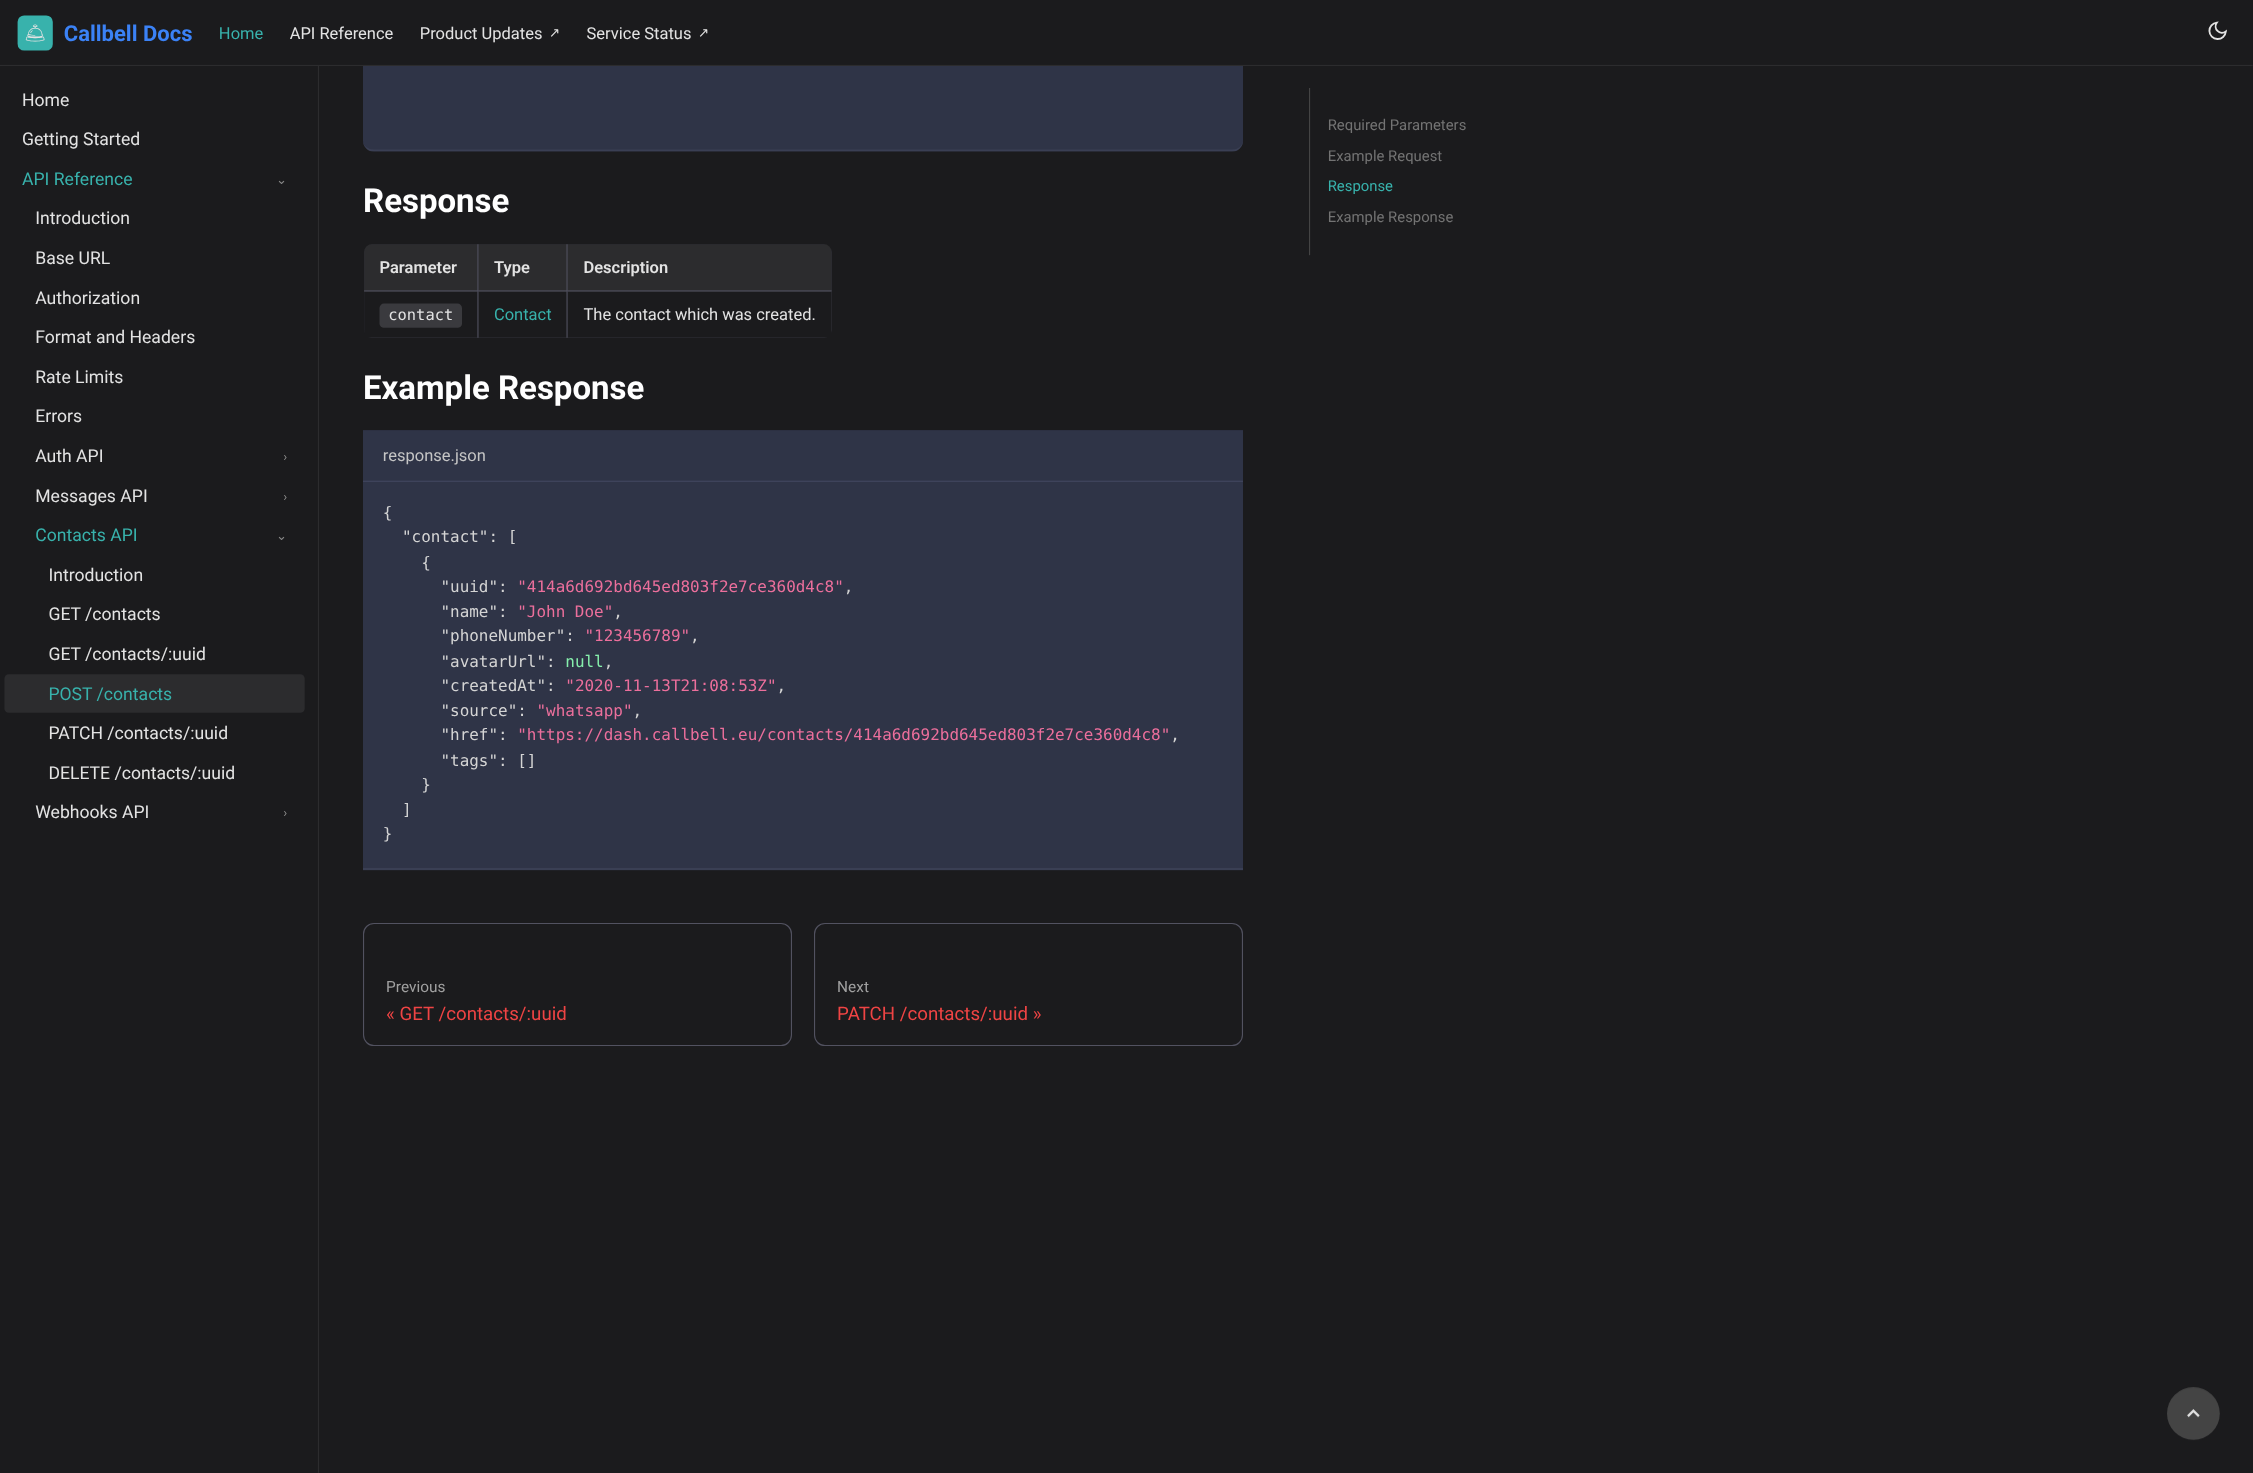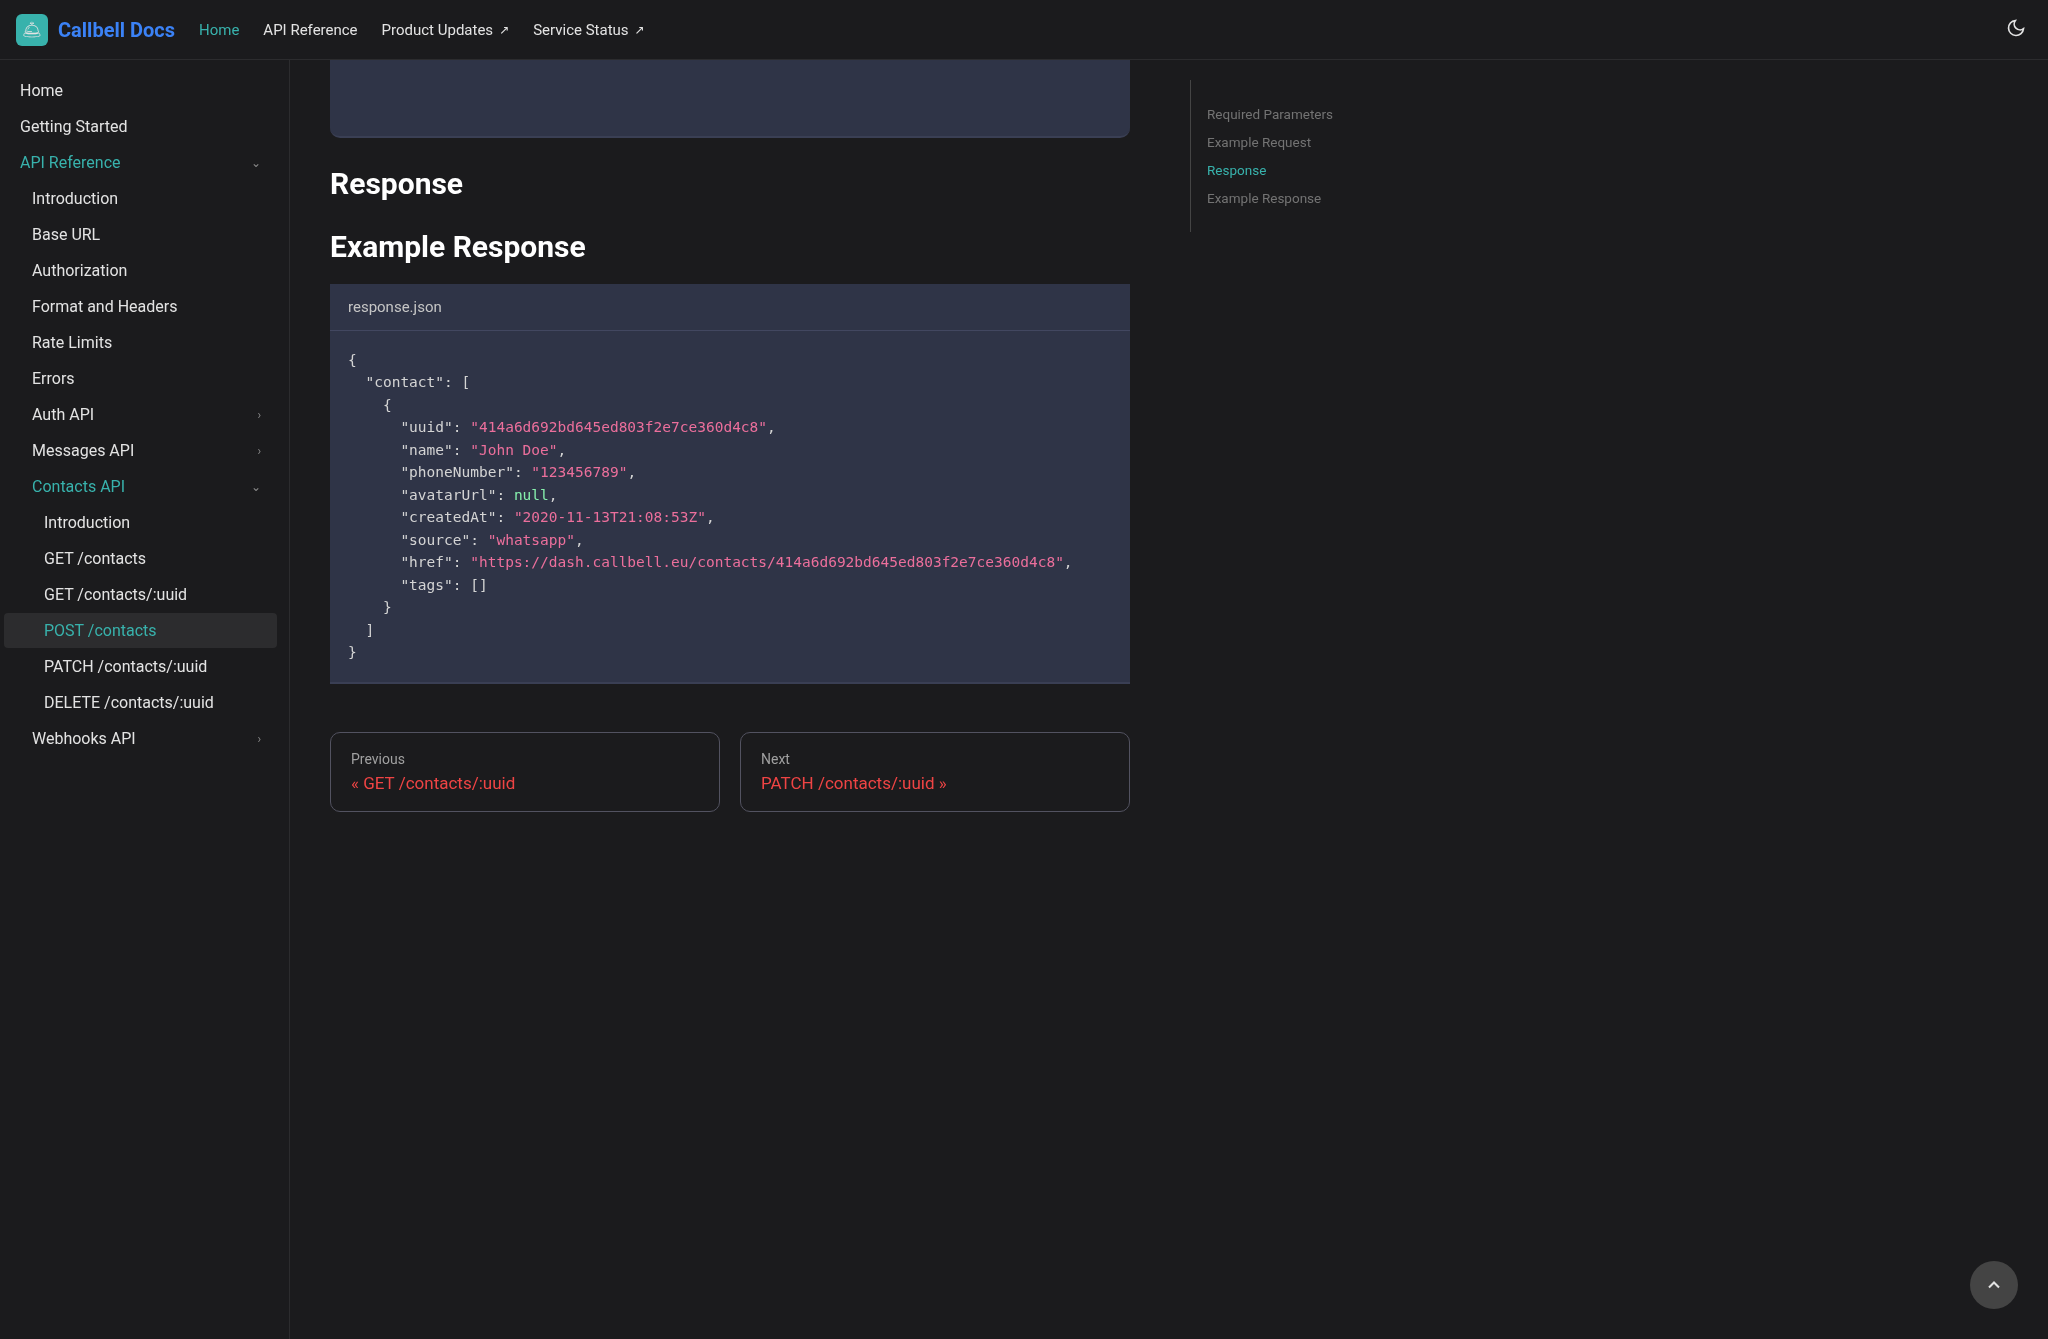--- a/index.html
+++ b/index.html
@@ -147,21 +147,21 @@
 .pagination { display: flex; gap: 20px; margin-top: 48px; }
 .pag-card {
   flex: 1;
   border: 1px solid #525260;
   border-radius: 10px;
   padding: 18px 20px;
   cursor: pointer;
 }
 .pag-card.prev { text-align: left; }
 .pag-card.next { text-align: left; }
-.pag-label { font-size: 14px; color: #a0a0a0; margin-bottom: 6px; }
+.pag-label { font-size: 14px; color: #a0a0a0; margin-bottom: 6px; margin-top: 32px; }
 .pag-title { font-size: 17px; font-weight: 400; color: #ef4444; }
 
 
 .toc {
   width: 240px;
   padding: 20px 16px;
   border-left: 1px solid #444;
   margin-left: 20px;
   margin-top: 20px;
   height: fit-content;
@@ -262,20 +262,36 @@
       <span>Webhooks API</span>
       <span class="chevron">›</span>
     </div>
   </div>
 
   <div class="main">
     <div class="code-placeholder"></div>
 
     <h2>Response</h2>
 
+    <table class="table">
+      <thead>
+        <tr>
+          <th>Parameter</th>
+          <th>Type</th>
+          <th>Description</th>
+        </tr>
+      </thead>
+      <tbody>
+        <tr>
+          <td><span class="code-cell">contact</span></td>
+          <td><span class="link">Contact</span></td>
+          <td>The contact which was created.</td>
+        </tr>
+      </tbody>
+    </table>
 
     <h2>Example Response</h2>
 
     <div class="codeblock">
       <div class="codebar">response.json</div>
       <div class="codebody"><span class="p">{</span>
   <span class="p">"contact": [</span>
     <span class="p">{</span>
       <span class="p">"uuid": </span><span class="s">"414a6d692bd645ed803f2e7ce360d4c8"</span><span class="p">,</span>
       <span class="p">"name": </span><span class="s">"John Doe"</span><span class="p">,</span>

